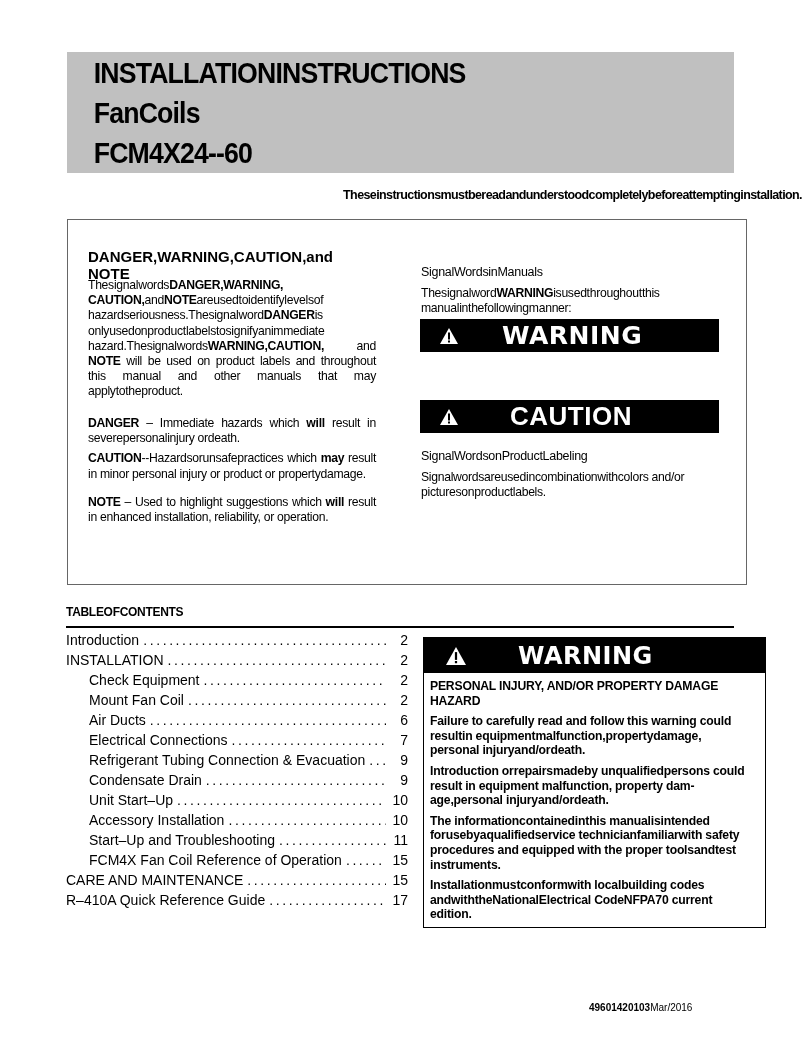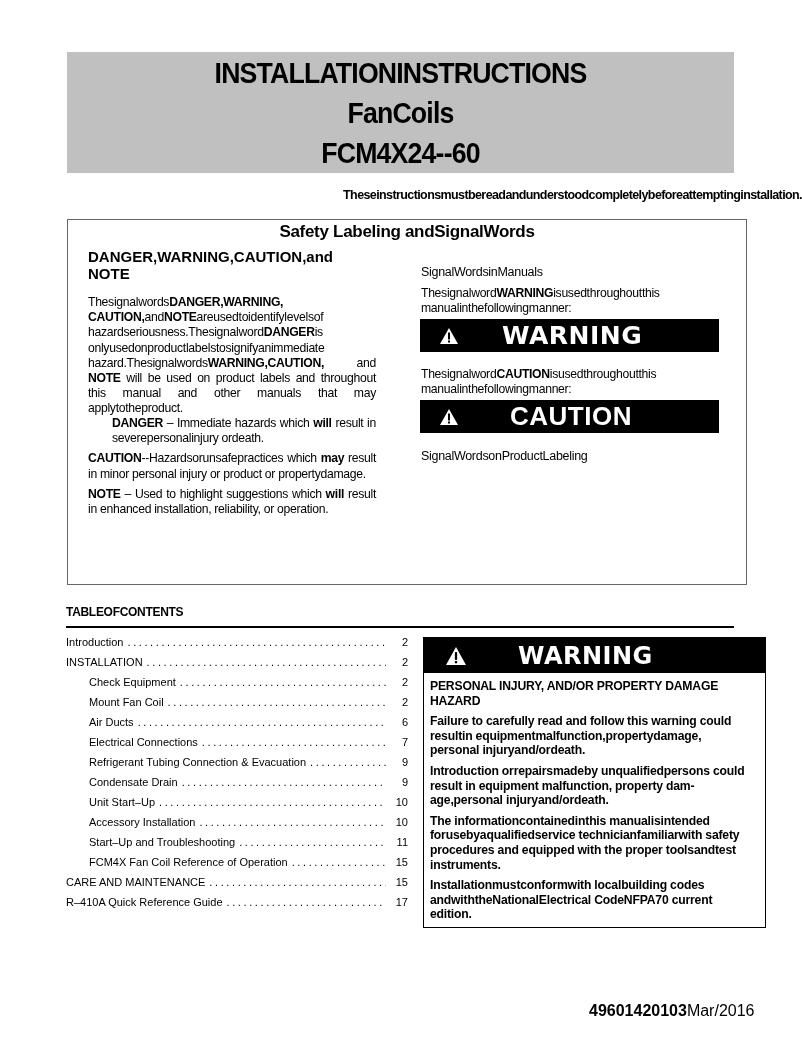--- a/index.html
+++ b/index.html
@@ -1,19 +1,19 @@
 <!DOCTYPE html>
 <html><head>
 <meta charset="utf-8">
 <style>
   html, body { margin:0; padding:0; background:#ffffff; }
   body { width:802px; height:1037px; position:relative; overflow:hidden; font-family:"Liberation Sans", sans-serif; color:#000; }
   .abs { position:absolute; }
 
-  #title-box { left:67px; top:52px; width:667px; height:121px; background:#c0c0c0; text-align:center; }
+  #title-box { left:67px; top:52px; width:667px; height:121px; background:#c0c0c0; text-align:left; }
   #title-box .t { font-family:"Liberation Sans", sans-serif; font-weight:bold; font-size:29px; line-height:40px; letter-spacing:-0.9px; transform:scaleX(0.92); }
   #title-box .t1 { padding-top:1px; }
 
   #intro-line { left:0; top:188px; width:802px; text-align:right; font-weight:bold; font-size:12.5px; letter-spacing:-0.6px; }
 
   #safety-box { left:67px; top:219px; width:680px; height:366px; border:1.5px solid #666; box-sizing:border-box; }
   #safety-title { left:0; top:2px; width:100%; text-align:center; font-weight:bold; font-size:17px; letter-spacing:-0.3px; }
 
   .lcol { left:20px; width:288px; }
   #dwcn-heading { top:28px; font-weight:bold; font-size:15px; line-height:17px; }
@@ -23,86 +23,83 @@
 
   .rcol { left:353px; width:305px; }
   .subh { font-weight:normal; font-size:12.5px; letter-spacing:-0.3px; }
   .sigbar { background:#000; color:#fff; height:33px; width:299px; display:flex; align-items:center; }
   .sigbar .word { font-weight:bold; font-size:25px; margin-left:38px; letter-spacing:0.5px; }
   .tri-icon { width:18px; height:16px; margin-left:20px; }
 
   #toc-heading { left:66px; top:605px; font-weight:bold; font-size:12px; letter-spacing:-0.3px; }
   #toc-rule { left:66px; top:626px; width:668px; height:2px; background:#000; }
   #toc { left:66px; top:632px; width:342px; }
-  .toc-row { display:flex; align-items:center; height:20px; font-size:11px; white-space:nowrap; }
+  .toc-row { display:flex; align-items:flex-start; height:20px; font-size:14px; white-space:nowrap; }
   .toc-row.indent { padding-left:23px; }
   .toc-row .lbl { flex:0 0 auto; padding-right:4px; }
   .toc-row .dots { flex:1 1 auto; overflow:hidden; letter-spacing:2.6px; color:#000; }
   .toc-row .pg { flex:0 0 auto; width:22px; text-align:right; }
 
   #warn-box { left:423px; top:637px; width:343px; height:291px; border:1.5px solid #000; box-sizing:border-box; }
   #warn-head { left:0; top:0; width:100%; height:35px; background:#000; color:#fff; display:flex; align-items:center; }
   #warn-head .word { font-family:"DejaVu Sans", sans-serif; font-weight:bold; font-size:24px; margin-left:52px; letter-spacing:0.5px; }
   #warn-body { left:6px; top:41px; width:328px; font-weight:bold; font-size:12.2px; line-height:14.6px; letter-spacing:-0.2px; }
   #warn-body p { margin:0 8px 6px 0; }
 
-  #doc-code { left:589px; top:1002px; font-size:16px; }
+  #doc-code { left:589px; top:1002px; font-size:10px; }
 </style>
 </head>
 <body>
 
 <div id="title-box" class="abs">
   <div class="t t1">INSTALLATIONINSTRUCTIONS</div>
   <div class="t">FanCoils</div>
   <div class="t">FCM4X24--60</div>
 </div>
 
 <div id="intro-line" class="abs">Theseinstructionsmustbereadandunderstoodcompletelybeforeattemptinginstallation.</div>
 
 <div id="safety-box" class="abs">
-  <div id="safety-title" class="abs">Safety Labeling andSignalWords</div>
 
   <div id="dwcn-heading" class="abs lcol">DANGER,WARNING,CAUTION,and NOTE</div>
 
-  <div class="abs lcol ptext just" style="top:75px;">
+  <div class="abs lcol ptext just" style="top:58px;">
     <span id="para1"><span>Thesignalwords</span><span class="b">DANGER,WARNING, CAUTION,</span><span>and</span><span class="b">NOTE</span><span>areusedtoidentifylevelsof hazardseriousness.Thesignalword</span><span class="b">DANGER</span><span>is onlyusedonproductlabelstosignifyanimmediate hazard.Thesignalwords</span><span class="b">WARNING,CAUTION,</span><span> and </span><span class="b">NOTE</span><span> will be used on product labels and throughout this manual and other manuals that may applytotheproduct.</span></span>
   </div>
 
   <div id="defs" class="abs lcol ptext just" style="top:196px;">
-      <div style="margin-bottom: 5px; margin-left: 24px;"><span class="b">DANGER</span><span> – Immediate hazards which </span><span class="b">will</span><span> result in severepersonalinjury ordeath.</span></div>
-      <div style="margin-bottom: 5px;"><span class="b">CAUTION</span><span>--Hazardsorunsafepractices which </span><span class="b">may</span><span> result in minor personal injury or product or propertydamage.</span></div>
+      <div style="margin-bottom: 5px;"><span class="b">DANGER</span><span> – Immediate hazards which </span><span class="b">will</span><span> result in severepersonalinjury ordeath.</span></div>
+      <div style="margin-bottom: 13px;"><span class="b">CAUTION</span><span>--Hazardsorunsafepractices which </span><span class="b">may</span><span> result in minor personal injury or product or propertydamage.</span></div>
       <div style="margin-bottom: 11px;"><span class="b">NOTE</span><span> – Used to highlight suggestions which </span><span class="b">will</span><span> result in enhanced installation, reliability, or operation.</span></div>
     </div>
 
   <div class="abs rcol subh" style="top:45px;">SignalWordsinManuals</div>
   <div class="abs rcol ptext" style="top:66px;">
     <span>Thesignalword</span><span class="b">WARNING</span><span>isusedthroughoutthis manualinthefollowingmanner:</span>
   </div>
   <div class="abs sigbar" style="left:352px; top:99px;">
     <svg class="tri-icon" viewBox="0 0 18 16">
         <polygon points="9,0 18,16 0,16" fill="#fff"></polygon>
         <rect x="8" y="4.5" width="2" height="7" fill="#000"></rect>
         <rect x="8" y="12.5" width="2" height="2" fill="#000"></rect>
       </svg>
     <span class="word" style="font-family:'DejaVu Sans', sans-serif; margin-left:44px;">WARNING</span>
   </div>
 
-  <div class="abs rcol ptext" style="top:147px;">
-    <span>Thesignalword</span><span class="b">CAUTION</span><span>isusedthroughoutthis manualinthefollowingmanner:</span>
-  </div>
   <div class="abs sigbar" style="left:352px; top:180px;">
     <svg class="tri-icon" viewBox="0 0 18 16">
         <polygon points="9,0 18,16 0,16" fill="#fff"></polygon>
         <rect x="8" y="4.5" width="2" height="7" fill="#000"></rect>
         <rect x="8" y="12.5" width="2" height="2" fill="#000"></rect>
       </svg>
     <span class="word" style="margin-left:52px; font-size:26px;">CAUTION</span>
   </div>
 
   <div class="abs rcol subh" style="top:229px;">SignalWordsonProductLabeling</div>
+  <div class="abs rcol ptext" style="top:250px; width:290px;">Signalwordsareusedincombinationwithcolors and/or picturesonproductlabels.</div>
 </div>
 
 <div id="toc-heading" class="abs">TABLEOFCONTENTS</div>
 <div id="toc-rule" class="abs"></div>
 <div id="toc" class="abs">
     <div class="toc-row">
       <span class="lbl">Introduction</span>
       <span class="dots">................................................................................</span>
       <span class="pg">2</span>
     </div>

